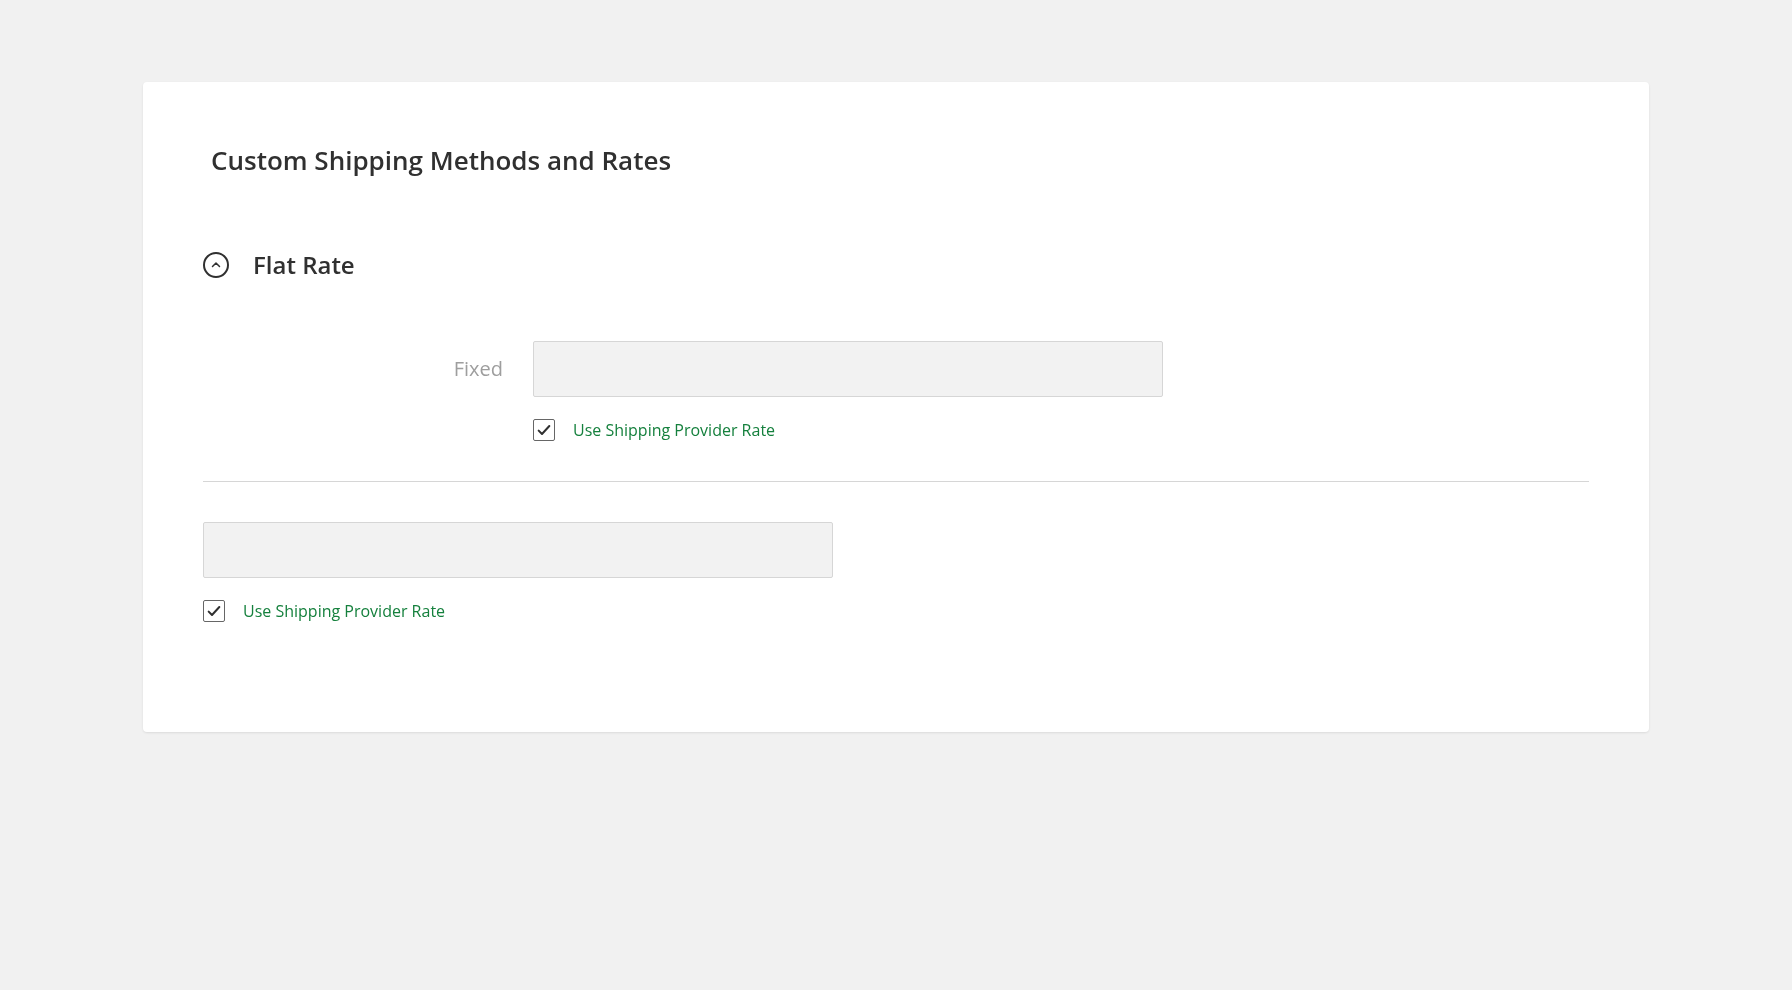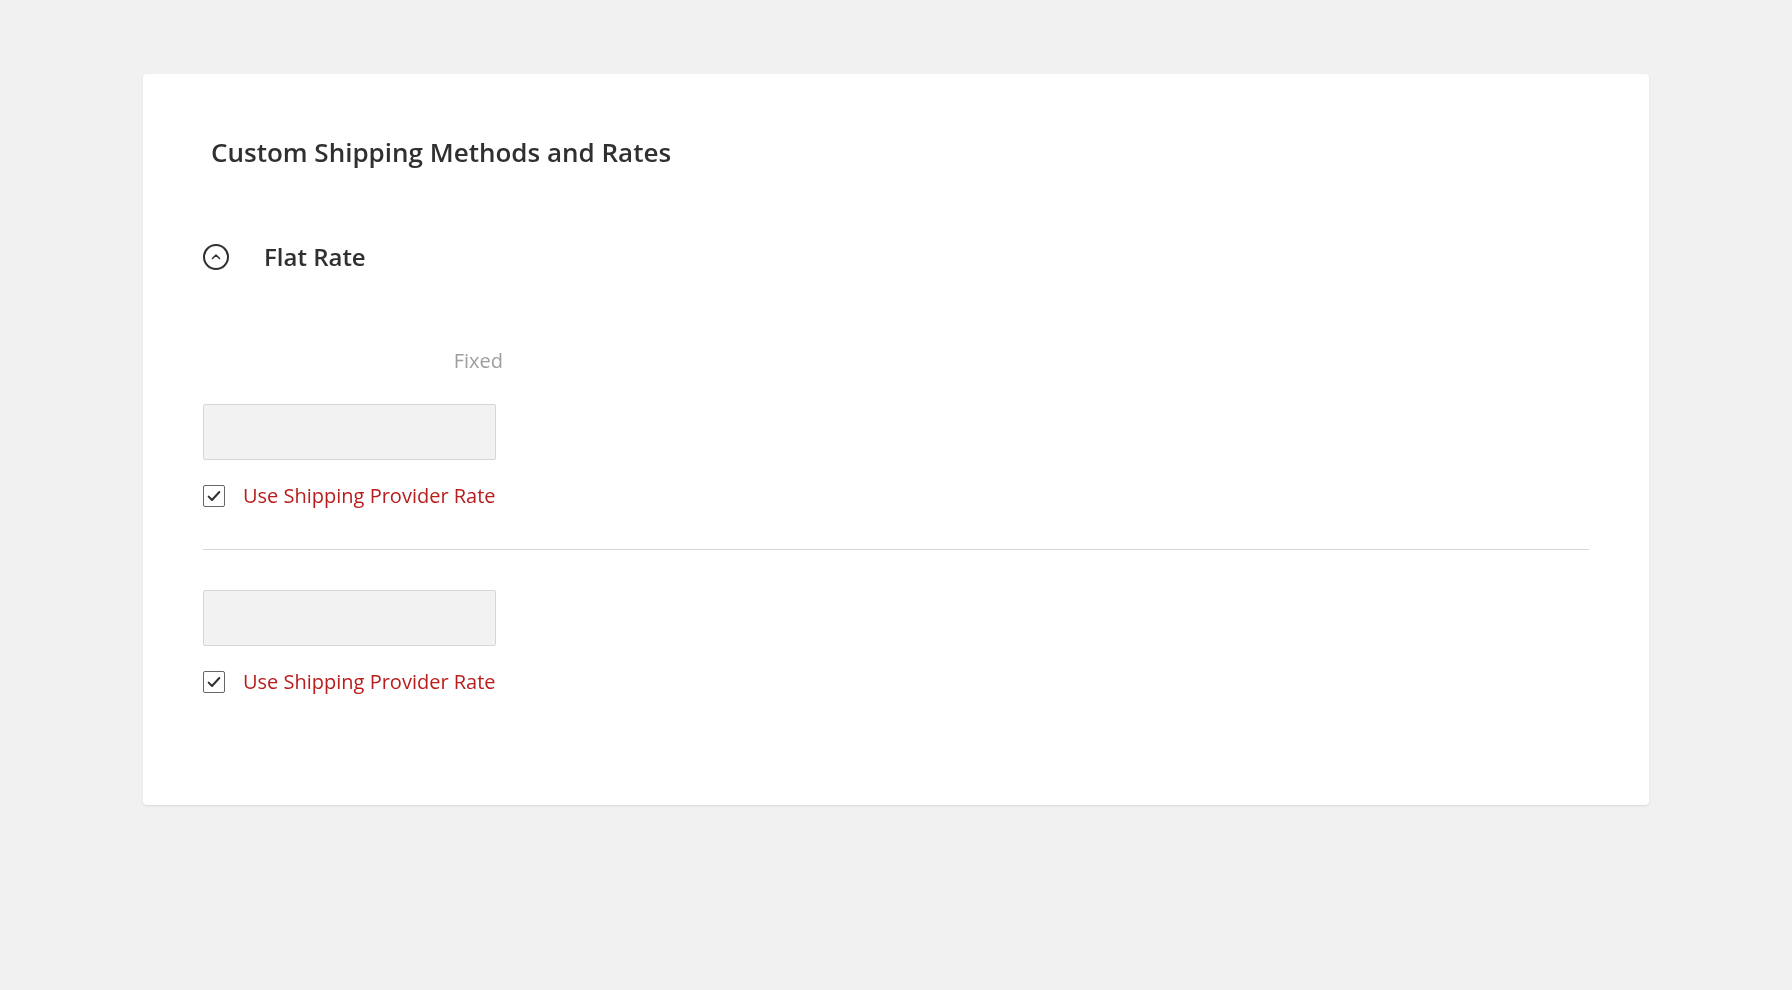--- a/index.html
+++ b/index.html
@@ -10,39 +10,39 @@
     body {
       font-family: 'Open Sans', 'Helvetica Neue', Arial, sans-serif;
       background: #f1f1f1;
       width: 1792px;
       height: 990px;
       padding: 70px 0 0 0;
     }
     .panel {
       background: #ffffff;
       width: 1506px;
-      margin: 4px auto;
+      margin: 12px auto;
       border-radius: 4px;
       box-shadow: 0 1px 3px rgba(0,0,0,0.06), 0 1px 2px rgba(0,0,0,0.04);
       padding: 60px 60px 70px 60px;
     }
     .panel-title {
       font-size: 26px;
       font-weight: 600;
       color: #303030;
       margin-left: 8px;
       margin-bottom: 70px;
     }
     .section {
       padding-bottom: 40px;
     }
     .section-header {
       display: flex;
       align-items: center;
-      gap: 35px;
+      gap: 24px;
       cursor: pointer;
       margin-bottom: 60px;
     }
     .collapse-icon {
       width: 26px;
       height: 26px;
       border: 2px solid #303030;
       border-radius: 50%;
       display: flex;
       align-items: center;
@@ -55,21 +55,20 @@
     }
     .section-title {
       font-size: 24px;
       font-weight: 600;
       color: #303030;
     }
     .field-row {
       display: flex;
       align-items: flex-start;
       gap: 30px;
-      flex-direction: column;
     }
     .field-label {
       width: 300px;
       text-align: right;
       font-size: 20px;
       color: #9e9e9e;
       padding-top: 14px;
       flex-shrink: 0;
     }
     .field-control {
@@ -106,22 +105,22 @@
       align-items: center;
       justify-content: center;
       cursor: pointer;
     }
     .checkbox svg {
       width: 16px;
       height: 16px;
       display: block;
     }
     .checkbox-label {
-      font-size: 20px;
-      color: #b91c1c;
+      font-size: 16px;
+      color: #15803d;
     }
     .divider {
       border: none;
       border-top: 1px solid #d6d6d6;
       margin: 0 0 40px 0;
     }
   </style>
 </head>
 <body>
 

